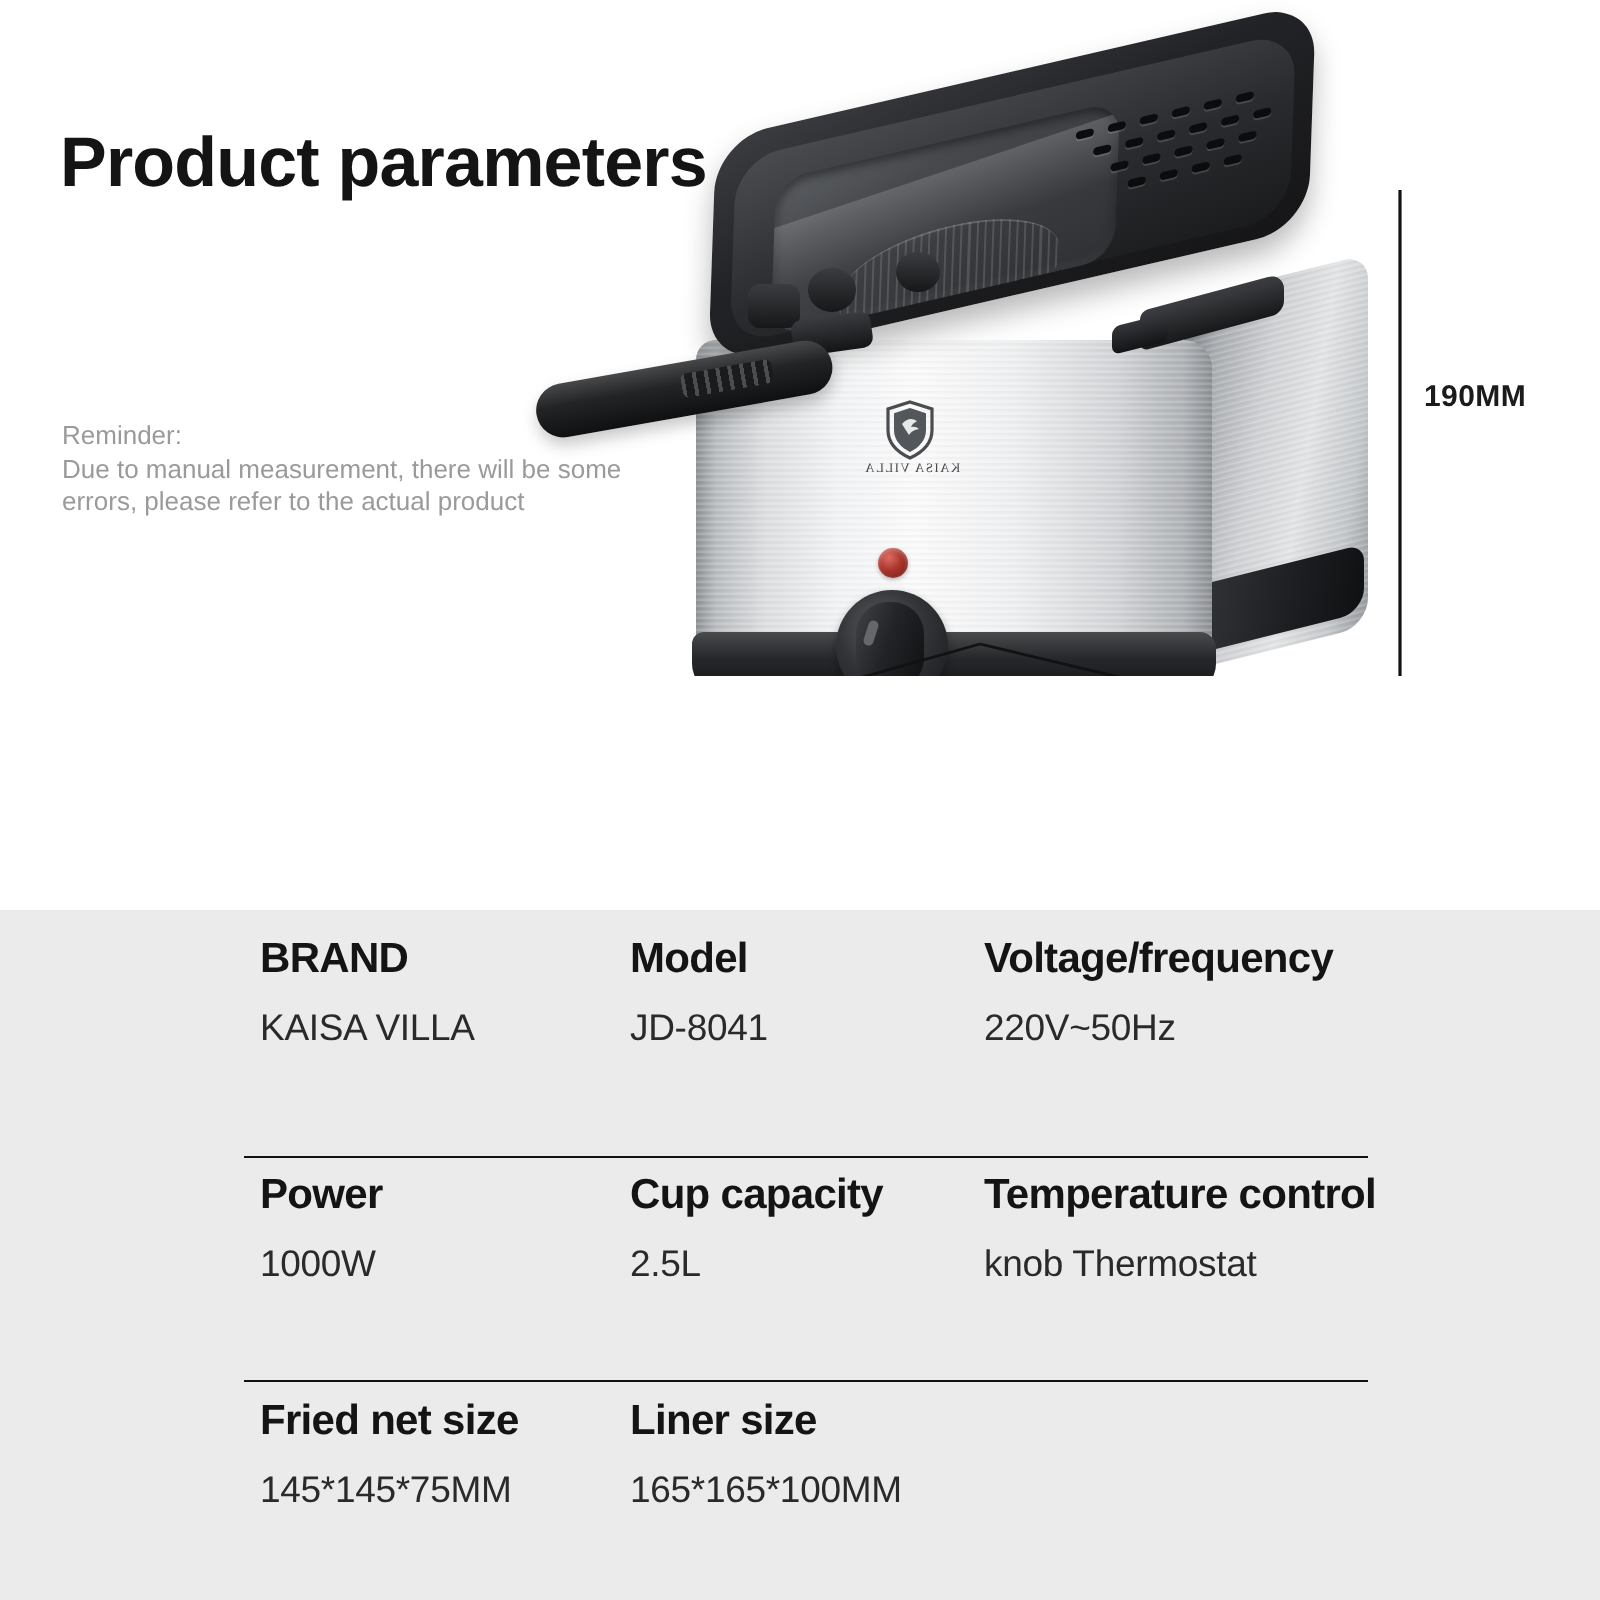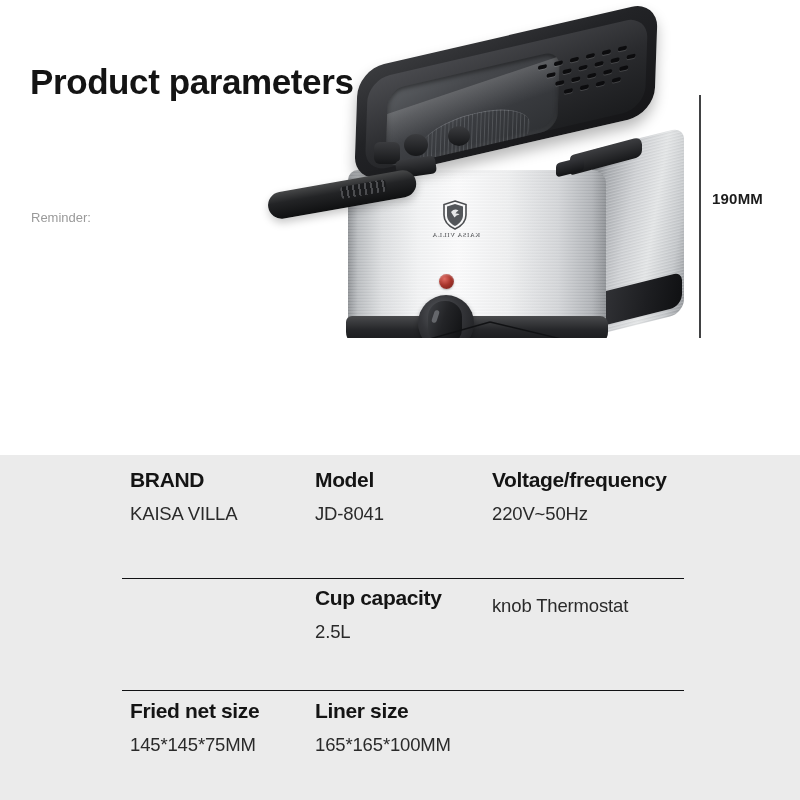--- a/index.html
+++ b/index.html
@@ -462,20 +462,21 @@
 </style>
 </head>
 <body>
 
 <div id="hero">
 
   <div id="page-title">Product parameters</div>
 
   <div id="reminder-block">
     <div class="rem-line">Reminder:</div>
+    <div class="rem-body">Due to manual measurement, there will be some errors, please refer to the actual product</div>
   </div>
 
   <div id="fryer">
 
     <div class="ground-shadow"></div>
 
     <div class="body-side"></div>
     <div class="body-base-side"></div>
     <div class="body-main"></div>
     <div class="body-base"></div>
@@ -579,25 +580,30 @@
     </div>
     <div class="spec-cell c3">
       <div class="spec-key">Voltage/frequency</div>
       <div class="spec-val">220V~50Hz</div>
     </div>
   </div>
 
   <div class="spec-divider d1"></div>
 
   <div class="spec-row row-2">
+    <div class="spec-cell c1">
+      <div class="spec-key">Power</div>
+      <div class="spec-val">1000W</div>
+    </div>
     <div class="spec-cell c2">
       <div class="spec-key">Cup capacity</div>
       <div class="spec-val">2.5L</div>
     </div>
     <div class="spec-cell c3">
+      <div class="spec-key">Temperature control</div>
       <div class="spec-val">knob Thermostat</div>
     </div>
   </div>
 
   <div class="spec-divider d2"></div>
 
   <div class="spec-row row-3">
     <div class="spec-cell c1">
       <div class="spec-key">Fried net size</div>
       <div class="spec-val">145*145*75MM</div>

